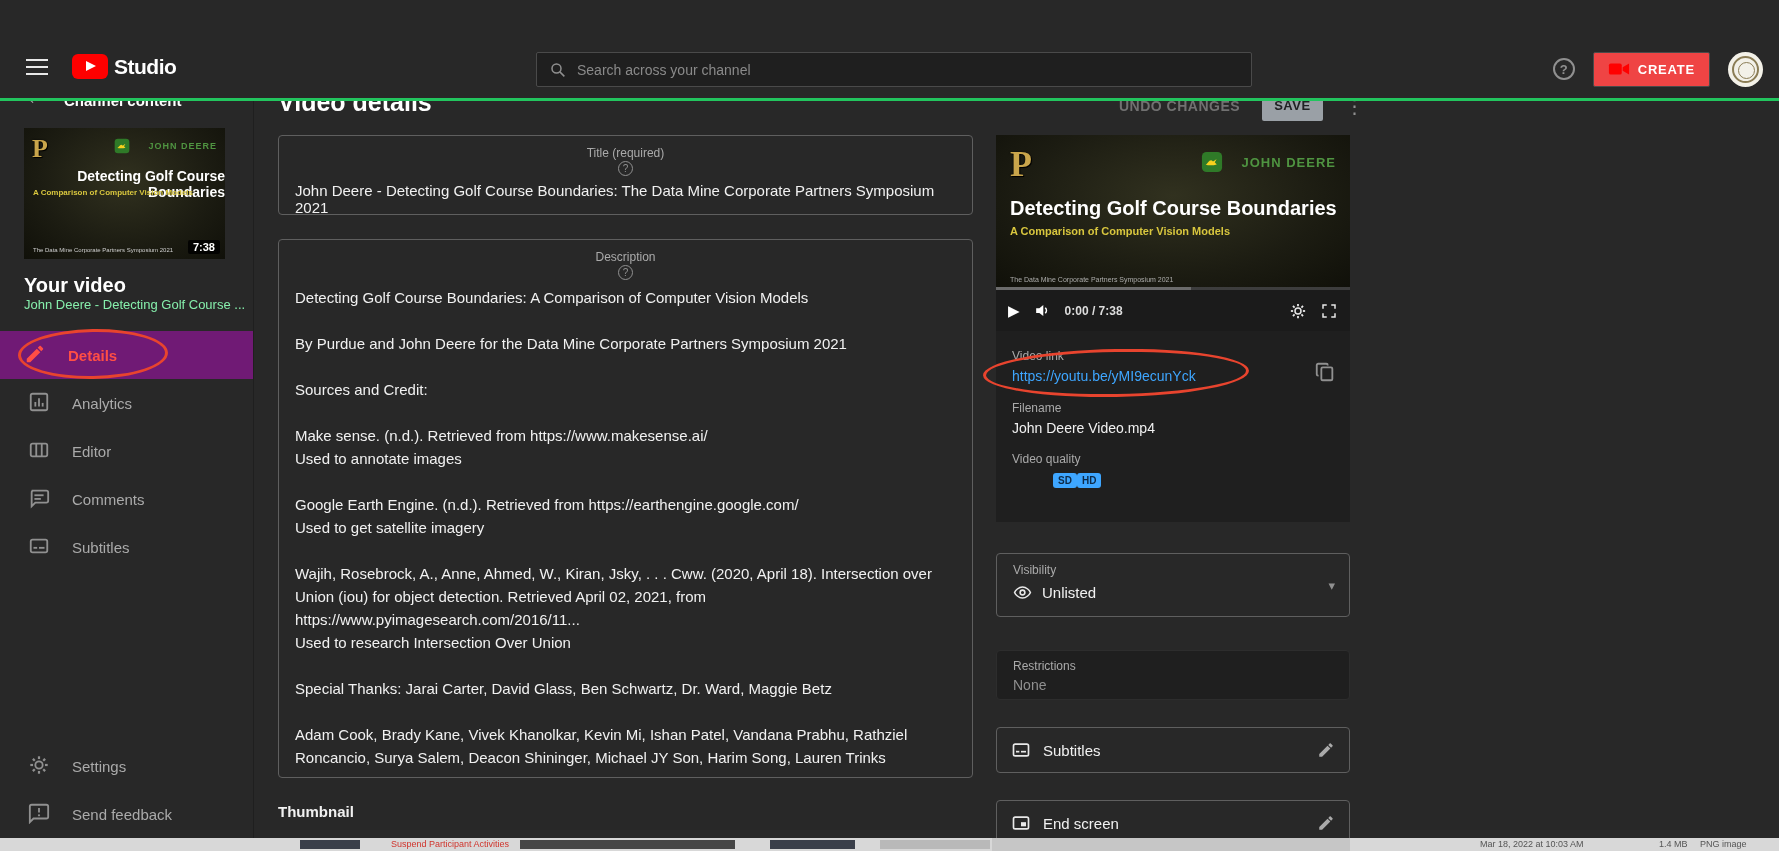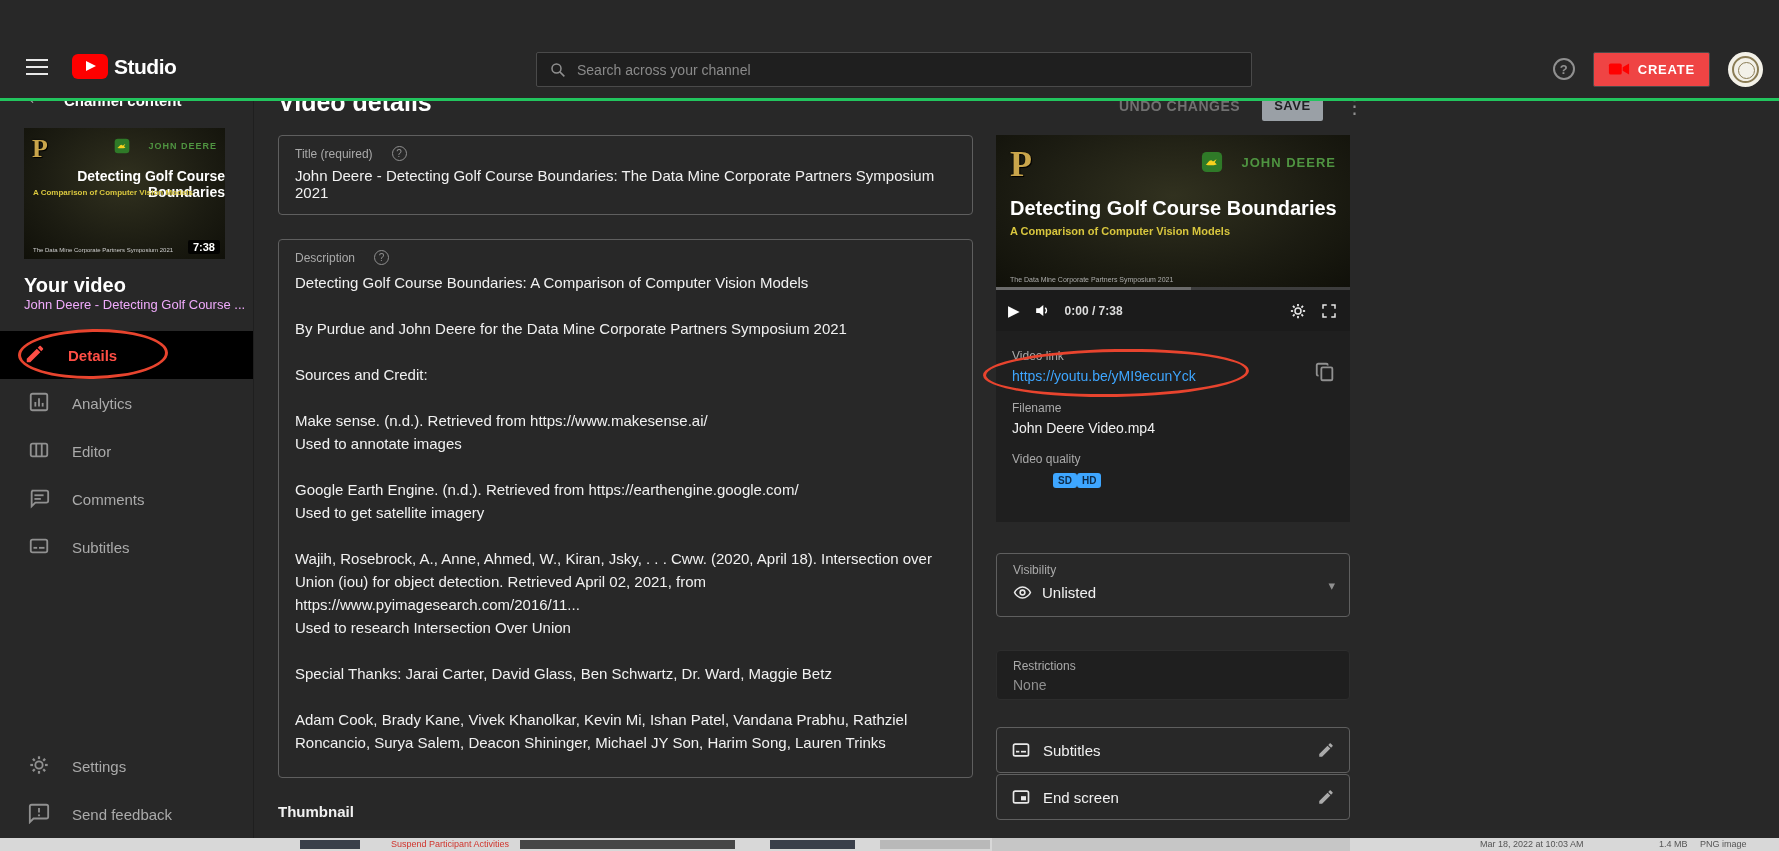--- a/index.html
+++ b/index.html
@@ -27,25 +27,25 @@
   .avatar .seal:after { content:""; position:absolute; left:4px; top:4px; width:15px; height:15px; border:1px solid #8b7d55; border-radius:50%; }
 
   
   .sidebar { position:absolute; top:64px; left:0; width:254px; bottom:13px; background:#282828; border-right:1px solid #1f1f1f; z-index:10; }
   .back-row { position:absolute; top:22px; left:26px; display:flex; align-items:center; gap:18px; }
   .back-arrow { color:#aaa; font-size:20px; cursor:pointer; }
   .back-label { color:#fff; font-size:15px; font-weight:bold;margin-top:6px; }
   .side-thumb { position:absolute; top:64px; left:24px; width:201px; height:131px; overflow:hidden; }
   .duration-badge { position:absolute; right:5px; bottom:5px; background:rgba(0,0,0,0.85); color:#fff; font-size:11px; font-weight:bold; padding:1px 5px; border-radius:2px; }
   .your-video { position:absolute; top:210px; left:24px; font-size:20px; font-weight:bold; color:#fff; }
-  .trunc-title { position:absolute; top:233px; left:24px; font-size:13px; color:#f0abfc; }
+  .trunc-title { position:absolute; top:233px; left:24px; font-size:13px; color:#86efac; }
   .menu { position:absolute; top:267px; left:0; right:0; }
   .menu-row { height:48px; display:flex; align-items:center; padding-left:28px; gap:20px; cursor:pointer; }
   .menu-row .menu-label { color:#aaa; font-size:15px; }
-  .menu-row.selected { background:#000000;padding-left:24px; }
+  .menu-row.selected { background:#701a75;padding-left:24px; }
   .menu-row.selected .menu-label { color:#ff4e45; font-weight:bold; }
   .menu-footer { position:absolute; bottom:0; left:0; right:0; }
   .icon24 { width:24px; height:24px; flex:0 0 24px; }
 
   
   .artwork { position:relative; width:100%; height:100%; background:radial-gradient(ellipse at 50% 40%, #31311f 0%, #1c1c12 60%, #101009 100%); overflow:hidden; }
   .aw-p { position:absolute; font-family:"Liberation Serif","DejaVu Serif",serif; font-weight:bold; color:#c9a54b; text-shadow:0 0 2px #000, 1px 1px 0 #000; }
   .aw-jd { position:absolute; display:flex; align-items:center; gap:18px; }
   .aw-jd-text { color:#4f9441; font-weight:bold; letter-spacing:1px; }
   .aw-title { position:absolute; color:#fff; font-weight:bold;text-align:right; }
@@ -67,21 +67,21 @@
   .player-art .aw-footer { left:14px; bottom:4px; font-size:7px; opacity:0.8; }
 
   
   .page-title { position:absolute; left:278px; top:88px; font-size:25px; font-weight:bold; color:#fff; }
   .actions { position:absolute; left:1119px; top:90px; display:flex; align-items:center; gap:22px; }
   .undo-btn { color:#717171; font-size:14px; font-weight:bold; letter-spacing:0.5px; cursor:pointer; }
   .save-btn { background:#9aa0a6; color:#202124; font-size:13px; font-weight:bold; letter-spacing:0.5px; padding:8px 12px; border-radius:2px; border:none; cursor:pointer; font-family:inherit; }
   .kebab { color:#909090; font-size:20px; cursor:pointer; }
 
   .field { position:absolute; left:278px; width:695px; border:1px solid #5f5f5f; border-radius:4px; padding:10px 16px; background:#282828; cursor:text; }
-  .field-label-row { display:flex; align-items:center; gap:19px; }
+  .field-label-row { display:flex; align-items:center; gap:1px;flex-direction:column; }
   .field-label { color:#aaa; font-size:12px; }
   .mini-help { width:15px; height:15px; border:1px solid #909090; border-radius:50%; color:#909090; font-size:10px; display:flex; align-items:center; justify-content:center; cursor:pointer; flex:0 0 15px; }
   .field-value { margin-top:6px; color:#f1f1f1; font-size:15px; }
   .title-field { top:135px; height:80px; }
   .desc-field { top:239px; height:539px; overflow:hidden; }
   .desc-field .field-value { line-height:23px; white-space:pre-line; }
   .thumb-section-label { position:absolute; left:278px; top:803px; font-size:15px; font-weight:bold; color:#f1f1f1; }
 
   
   .player { position:absolute; left:996px; top:135px; width:354px; }
@@ -105,21 +105,21 @@
 
   .card { position:absolute; left:996px; width:354px; border-radius:4px; }
   .visibility-card { top:553px; height:64px; border:1px solid #5f5f5f; padding:9px 16px; cursor:pointer; }
   .vis-row { display:flex; align-items:center; gap:10px; margin-top:6px; }
   .vis-value { color:#f1f1f1; font-size:15px; }
   .vis-caret { position:absolute; right:14px; top:24px; color:#909090; font-size:13px; cursor:pointer; }
   .restrictions-card { top:650px; height:50px; background:#1f1f1f; border:1px solid #2d2d2d; padding:8px 16px; cursor:pointer; }
   .restr-value { color:#909090; font-size:14px; margin-top:4px; }
   .row-card { height:46px; border:1px solid #5f5f5f; display:flex; align-items:center; padding:0 14px; gap:12px; cursor:pointer; }
   .subtitles-card { top:727px; }
-  .endscreen-card { top:774px; }
+  .endscreen-card { top:800px; }
   .row-card .row-label { color:#f1f1f1; font-size:15px; flex:1; }
   .edit-pencil { cursor:pointer; }
 
   
   .bottom-strip { position:absolute; left:0; right:0; bottom:0; height:13px; background:#d8d8d8; z-index:70; font-size:9px; line-height:13px; color:#555; }
   .frag { position:absolute; top:2px; height:9px; background:#3a3f4a; }
   .frag1 { left:300px; width:60px; }
   .frag2 { left:520px; width:215px; background:#474747; }
   .frag3 { left:770px; width:85px; }
   .frag4 { left:880px; width:110px; background:#b9b9b9; }

